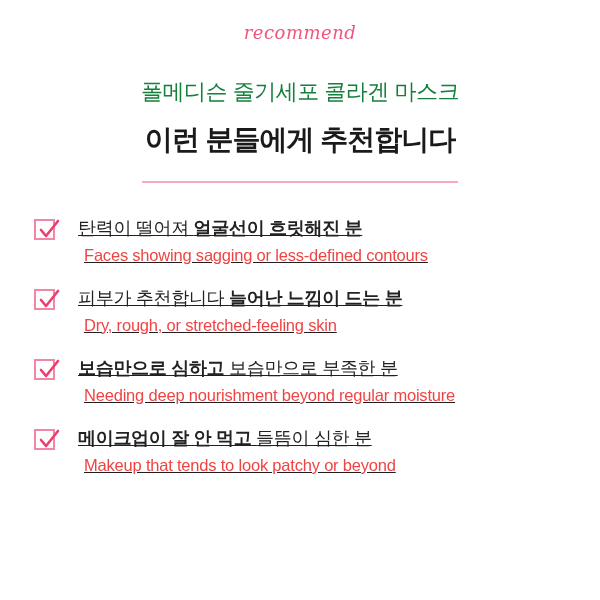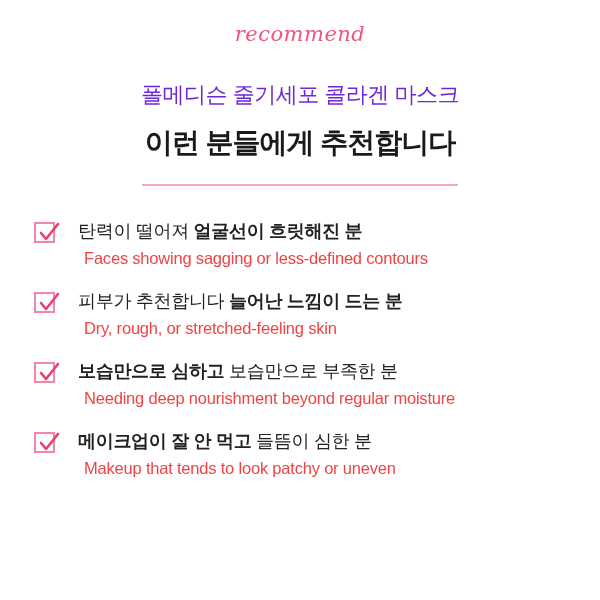--- a/index.html
+++ b/index.html
@@ -18,50 +18,51 @@
     position: relative;
     width: 600px;
     height: 600px;
     box-sizing: border-box;
   }
   .kicker {
     text-align: center;
     margin-top: 22px;
     font-family: "DejaVu Serif", serif;
     font-style: italic;
-    font-size: 21px;
+    font-size: 18px;
     letter-spacing: 0.5px;
     color: #f2547d;
   }
   .subtitle {
     text-align: center;
     margin-top: 34px;
     font-size: 22px;
     font-weight: 500;
-    color: #6d28d9;
+    color: #15803d;
     letter-spacing: -0.5px;
   }
   .title {
     text-align: center;
     margin-top: 14px;
     font-size: 28px;
     font-weight: bold;
     color: #1a1a1a;
     letter-spacing: -1px;
   }
   .rule {
     width: 316px;
     height: 2px;
     background: #f7a9c0;
     margin: 22px auto 0 auto;
   }
   .list {
     margin: 34px 0 0 0;
     padding: 0 12px 0 78px;
     list-style: none;
+    text-decoration: underline;
   }
   .item {
     position: relative;
     margin-bottom: 22px;
   }
   .check {
     position: absolute;
     left: -44px;
     top: 2px;
     width: 21px;
@@ -143,18 +144,18 @@
       <div class="en">Needing deep nourishment beyond regular moisture</div>
     </li>
 
     <li class="item">
       <span class="check">
         <svg viewBox="0 0 22 22" aria-hidden="true">
             <path d="M3 11 L8 17 L20 2" fill="none" stroke="#ec3f6e" stroke-width="2.6" stroke-linecap="round" stroke-linejoin="round"></path>
           </svg>
       </span>
       <div class="ko"><b>메이크업이 잘 안 먹고 </b><span>들뜸이 심한 분</span></div>
-      <div class="en">Makeup that tends to look patchy or uneven</div>
+      <div class="en">Makeup that tends to look patchy or beyond</div>
     </li>
 
   </ul>
 
 </div>
 
 </body></html>

